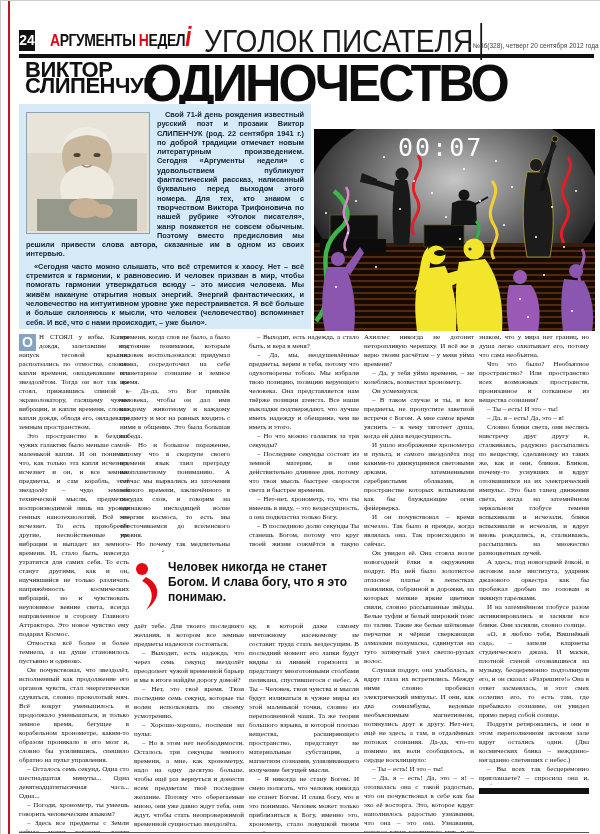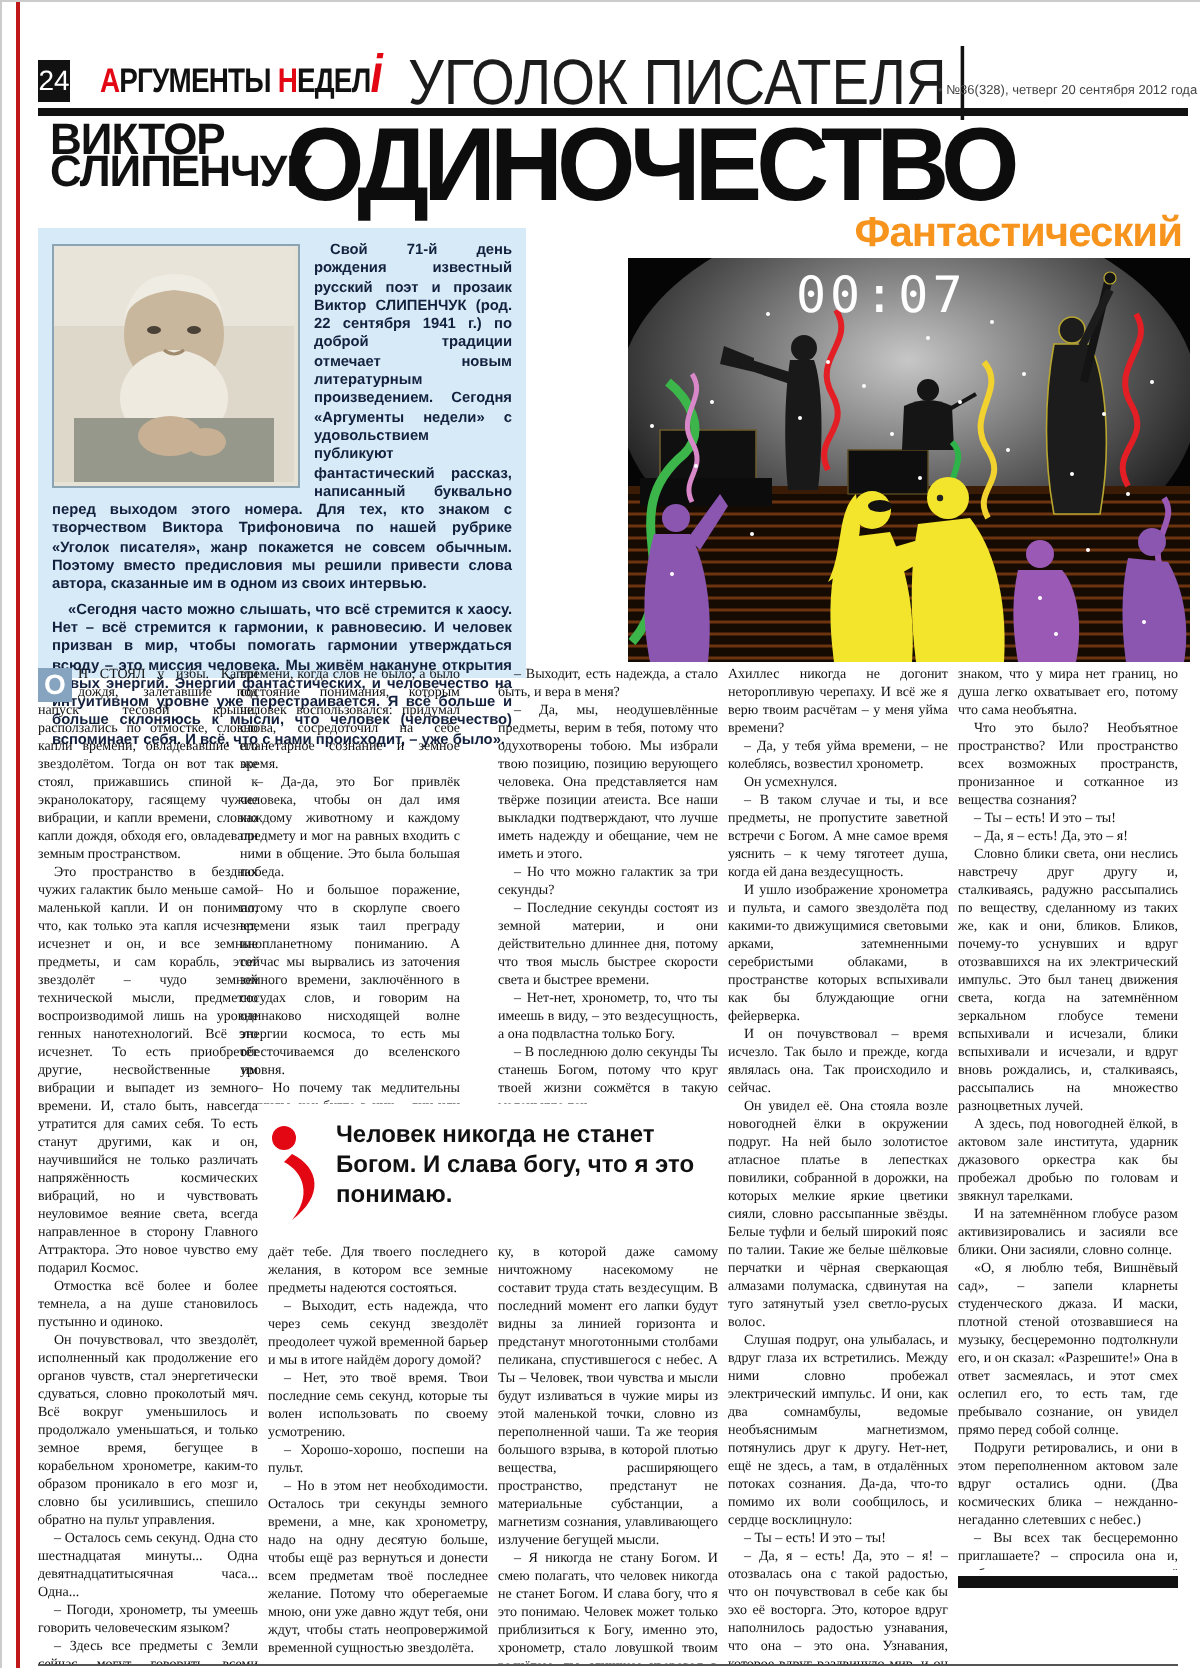--- a/index.html
+++ b/index.html
@@ -2,21 +2,21 @@
 <html><head>
 <meta charset="utf-8">
 <style>
   html,body{margin:0;padding:0;background:#e9e9e9;}
   .page{position:relative;width:600px;height:834px;background:#ffffff;margin:0 auto;
         font-family:"Liberation Serif",serif;overflow:hidden;border:1px solid #cccccc;}
   .left-rule{position:absolute;left:7px;top:0;width:2px;height:834px;background:#c01818;}
 
   
   .pagenum{position:absolute;left:18px;top:29px;width:16px;height:21px;background:#111;
-           color:#fff;font-family:"Liberation Sans",sans-serif;font-weight:normal;
+           color:#fff;font-family:"Liberation Sans",sans-serif;font-weight:bold;
            font-size:14px;text-align:center;line-height:21px;}
   .logo{position:absolute;left:49px;top:30px;font-family:"Liberation Sans",sans-serif;
         font-weight:bold;font-size:17px;letter-spacing:-0.5px;color:#111;
         transform:scaleX(.82);transform-origin:left top;white-space:nowrap;}
   .logo .red{color:#e30613;}
   .logo .logo-i{font-style:italic;font-size:27px;color:#e30613;line-height:10px;}
   .section-title{position:absolute;left:203px;top:22px;font-family:"Liberation Sans",sans-serif;
         font-size:32px;color:#1c1c1c;transform:scaleX(.88);transform-origin:left top;
         white-space:nowrap;border-right:2px solid #111;padding-right:8px;}
   .issue-info{position:absolute;left:468px;top:41px;font-family:"Liberation Sans",sans-serif;
@@ -26,23 +26,23 @@
   
   .byline{position:absolute;left:24px;top:61px;font-family:Liberation Sans, sans-serif;
           font-weight:bold;font-size:22px;line-height:16px;color:#111;letter-spacing:-0.5px;}
   .headline{position:absolute;left:142px;top:52px;width:456px;font-family:"Liberation Sans",sans-serif;
           font-weight:bold;font-size:52px;letter-spacing:-3px;color:#0d0d0d;
           transform:scaleX(.97);transform-origin:left top;white-space:nowrap;}
   .subtitle{position:absolute;right:10px;top:104px;font-family:"Liberation Sans",sans-serif;
           font-weight:bold;font-size:21px;color:#f7941e;letter-spacing:-0.5px;}
 
   
-  .intro{position:absolute;left:18px;top:103px;width:244px;height:225px;background:#d7eaf7;
+  .intro{position:absolute;left:18px;top:103px;width:292px;height:225px;background:#d7eaf7;
          padding:6px 7px;box-sizing:border-box;font-family:"Liberation Sans",sans-serif;
-         font-weight:bold;font-size:7.4px;line-height:9.3px;color:#13203d;text-align:justify;margin-top:10px;}
+         font-weight:bold;font-size:7.4px;line-height:9.3px;color:#13203d;text-align:justify;}
   .photo{float:left;width:122px;height:120px;margin:2px 7px 3px 0;border:1px solid #8aa4b5;
          background:#e7e2d6;}
   .intro p{margin:0 0 3px 0;}
 
   
   .illo{position:absolute;left:313px;top:128px;width:281px;height:202px;background:#c2410c;overflow:hidden;}
   .clock{position:absolute;left:84px;top:4px;font-family:"DejaVu Sans Mono",monospace;
          font-size:25px;color:#fff;letter-spacing:2px;}
 
   
@@ -81,21 +81,20 @@
   <div class="logo"><span class="red">А</span><span>РГУМЕНТЫ </span><span class="red">Н</span><span>ЕДЕЛ</span><span class="logo-i">i</span></div>
   <div class="section-title">УГОЛОК ПИСАТЕЛЯ</div>
   <div class="issue-info">• №36(328), четверг 20 сентября 2012 года •</div>
   <div class="mast-rule"></div>
 
   <div class="byline">
     <div>ВИКТОР</div>
     <div>СЛИПЕНЧУК</div>
   </div>
   <div class="headline">ОДИНОЧЕСТВО</div>
-  <div class="subtitle">Фантастический</div>
 
   <div class="intro">
     <div class="photo">
       <svg width="120" height="118" viewBox="0 0 120 118">
         <rect width="120" height="118" fill="#ded8cb"></rect>
         <rect width="120" height="40" fill="#e9e4d9"></rect>
         <ellipse cx="60" cy="44" rx="25" ry="28" fill="#c9b79d"></ellipse>
         <path d="M35,36 Q40,14 60,14 Q82,14 85,38 Q84,24 60,22 Q40,24 35,36 Z" fill="#efece4"></path>
         <ellipse cx="60" cy="76" rx="27" ry="24" fill="#eeeae0"></ellipse>
         <ellipse cx="50" cy="42" rx="3.5" ry="2" fill="#4b4237"></ellipse>

